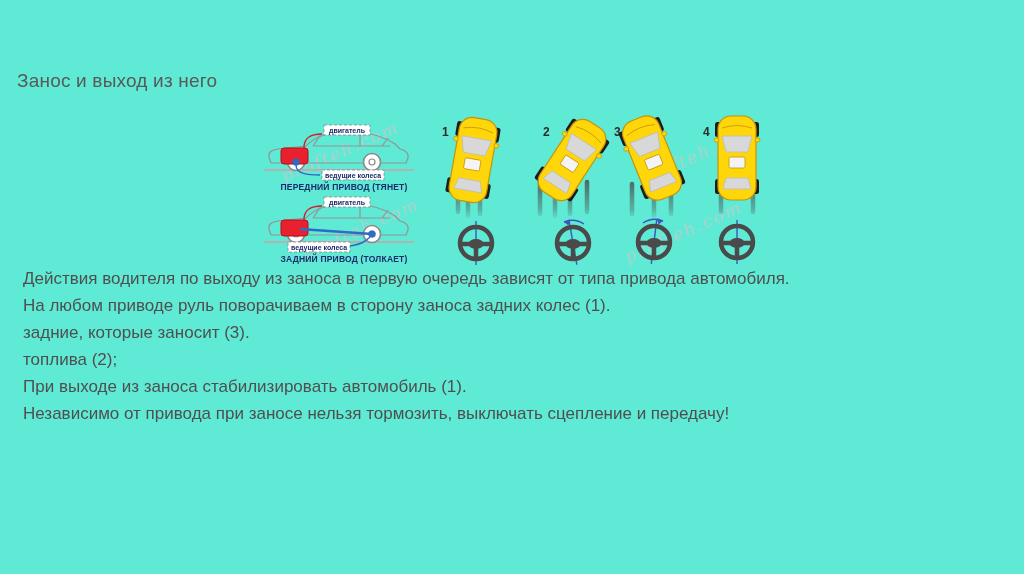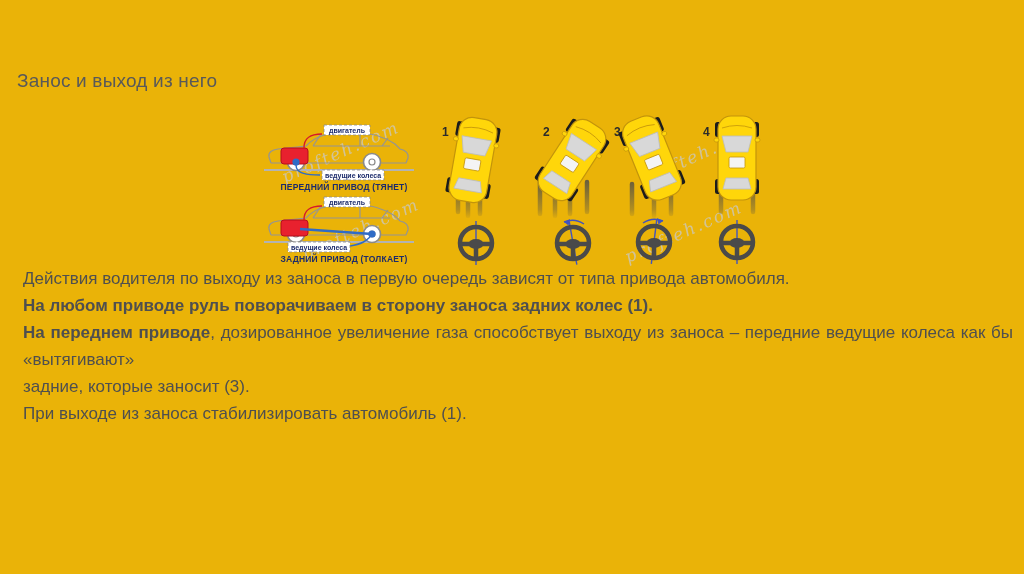--- a/index.html
+++ b/index.html
@@ -1,32 +1,32 @@
 <!DOCTYPE html>
 <html><head>
 <meta charset="utf-8">
 <style>
   html,body { margin:0; padding:0; background:#fff; }
   .page {
-    position:relative; width:1024px; height:574px; background:#eab308;
+    position:relative; width:1024px; height:574px; background:#5eead4;
     overflow:hidden; font-family:"Liberation Sans", sans-serif;
   }
   .page-title {
     position:absolute; left:17px; top:70px; margin:0;
     font-size:19px; font-weight:400; color:#595959; letter-spacing:0.2px;
   }
   .figure-svg { position:absolute; left:250px; top:108px; }
   .text-block {
     position:absolute; left:17px; top:265px; width:990px;
     font-size:17px; color:#4f4f4f;margin-left:6px;
   }
   .para { margin:0; }
   .ln { line-height:27px; }
   .jst { text-align:justify; text-align-last:justify; }
-  .b { font-weight:700; }
+  .b { font-weight:400; }
   
   .dlab { font:700 7px "Liberation Sans", sans-serif; fill:#1c2b6b; text-anchor:middle; }
   .dcap { font:700 8.5px "Liberation Sans", sans-serif; fill:#1c2b6b; text-anchor:middle; letter-spacing:0.2px; }
   .seq  { font:700 12px "Liberation Sans", sans-serif; fill:#2b2b2b; }
   .wm   { font:italic 17px "DejaVu Serif", serif; fill:#c9c9c9; opacity:0.75; letter-spacing:2px; }
 </style>
 </head>
 <body>
 
 <div class="page">
@@ -160,23 +160,26 @@
   </svg>
 
   <div class="text-block">
       <div class="para">
         <div class="ln"><span>Действия водителя по выходу из заноса в первую очередь зависят от типа привода автомобиля.</span></div>
       </div>
       <div class="para">
         <div class="ln"><span class="b">На любом приводе руль поворачиваем в сторону заноса задних колес (1).</span></div>
       </div>
       <div class="para">
-        <div class="ln jst"><span class="b">На переднем приводе</span><span>, дозированное увеличение газа способствует выходу из заноса – передние ведущие колеса как бы «вытягивают»</span></div>
         <div class="ln"><span>задние, которые заносит (3).</span></div>
       </div>
       <div class="para">
+        <div class="ln"><span class="b">топлива</span><span> (2);</span></div>
       </div>
       <div class="para">
         <div class="ln"><span>При выходе из заноса стабилизировать автомобиль (1).</span></div>
+      </div>
+      <div class="para">
+        <div class="ln"><span class="b">Независимо от привода при заносе нельзя тормозить, выключать сцепление и передачу!</span></div>
       </div>
     </div>
 
 </div>
 
 </body></html>

